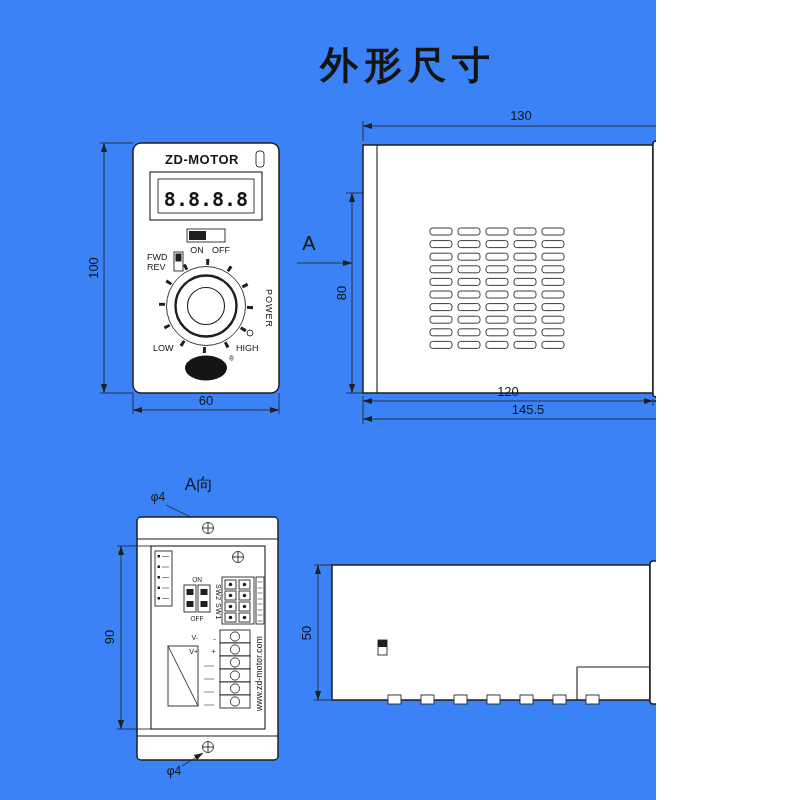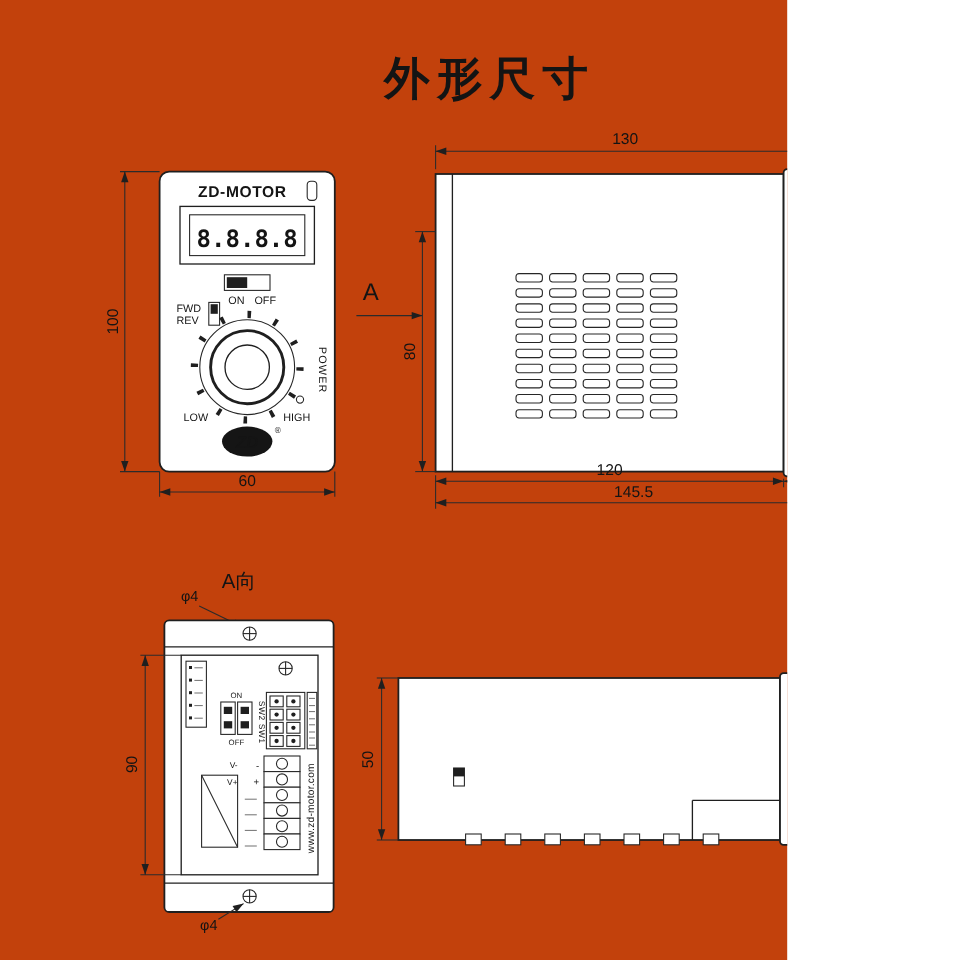--- a/index.html
+++ b/index.html
@@ -1,16 +1,16 @@
 <!DOCTYPE html>
 <html><head>
 <meta charset="utf-8">
 <style>
   html,body{margin:0;padding:0;background:#fff;}
-  .canvas{position:relative;width:656px;height:800px;background:#c2410c;overflow:hidden;
+  .canvas{position:relative;width:656px;height:800px;background:#3b82f6;overflow:hidden;
           font-family:"Liberation Sans",sans-serif;}
   svg{display:block;}
   svg text{fill:#141414;font-family:"Liberation Sans",sans-serif;}
   .o{fill:#ffffff;stroke:#1f1f1f;stroke-width:1.5;}
   .m{fill:none;stroke:#1f1f1f;stroke-width:1.1;}
   .t{fill:#ffffff;stroke:#262626;stroke-width:0.9;}
   .tn{fill:none;stroke:#262626;stroke-width:0.9;}
   .d{fill:none;stroke:#2b2b2b;stroke-width:0.9;}
   .f{fill:#1f1f1f;stroke:none;}
   .gray{stroke:#555;stroke-width:0.7;}

